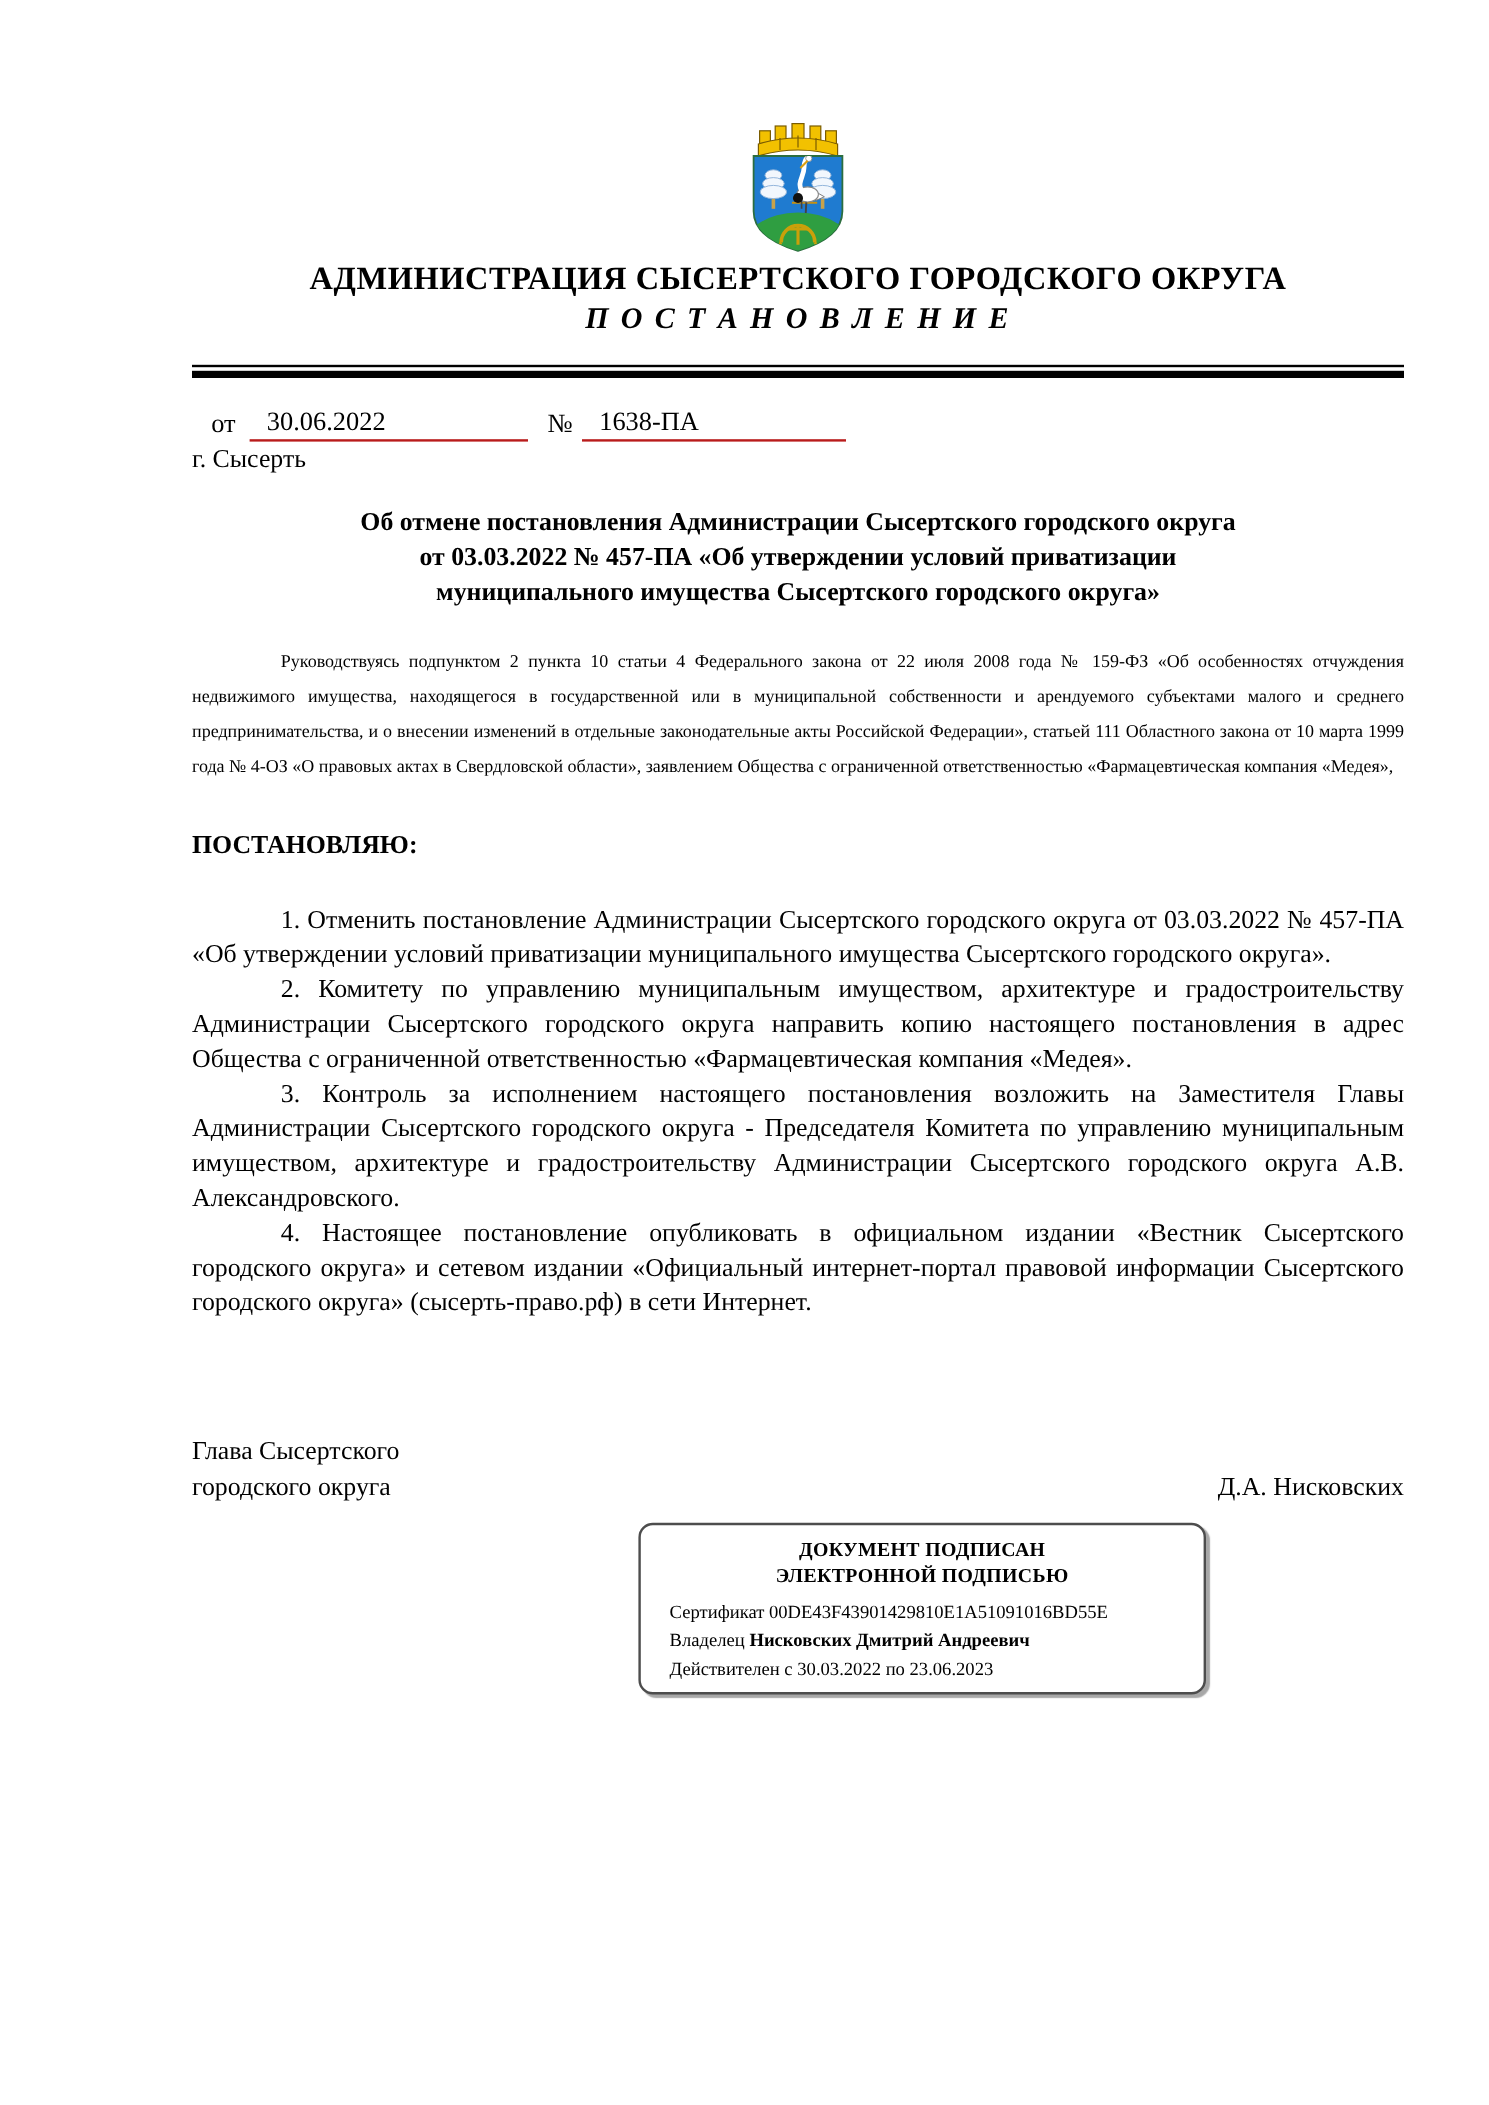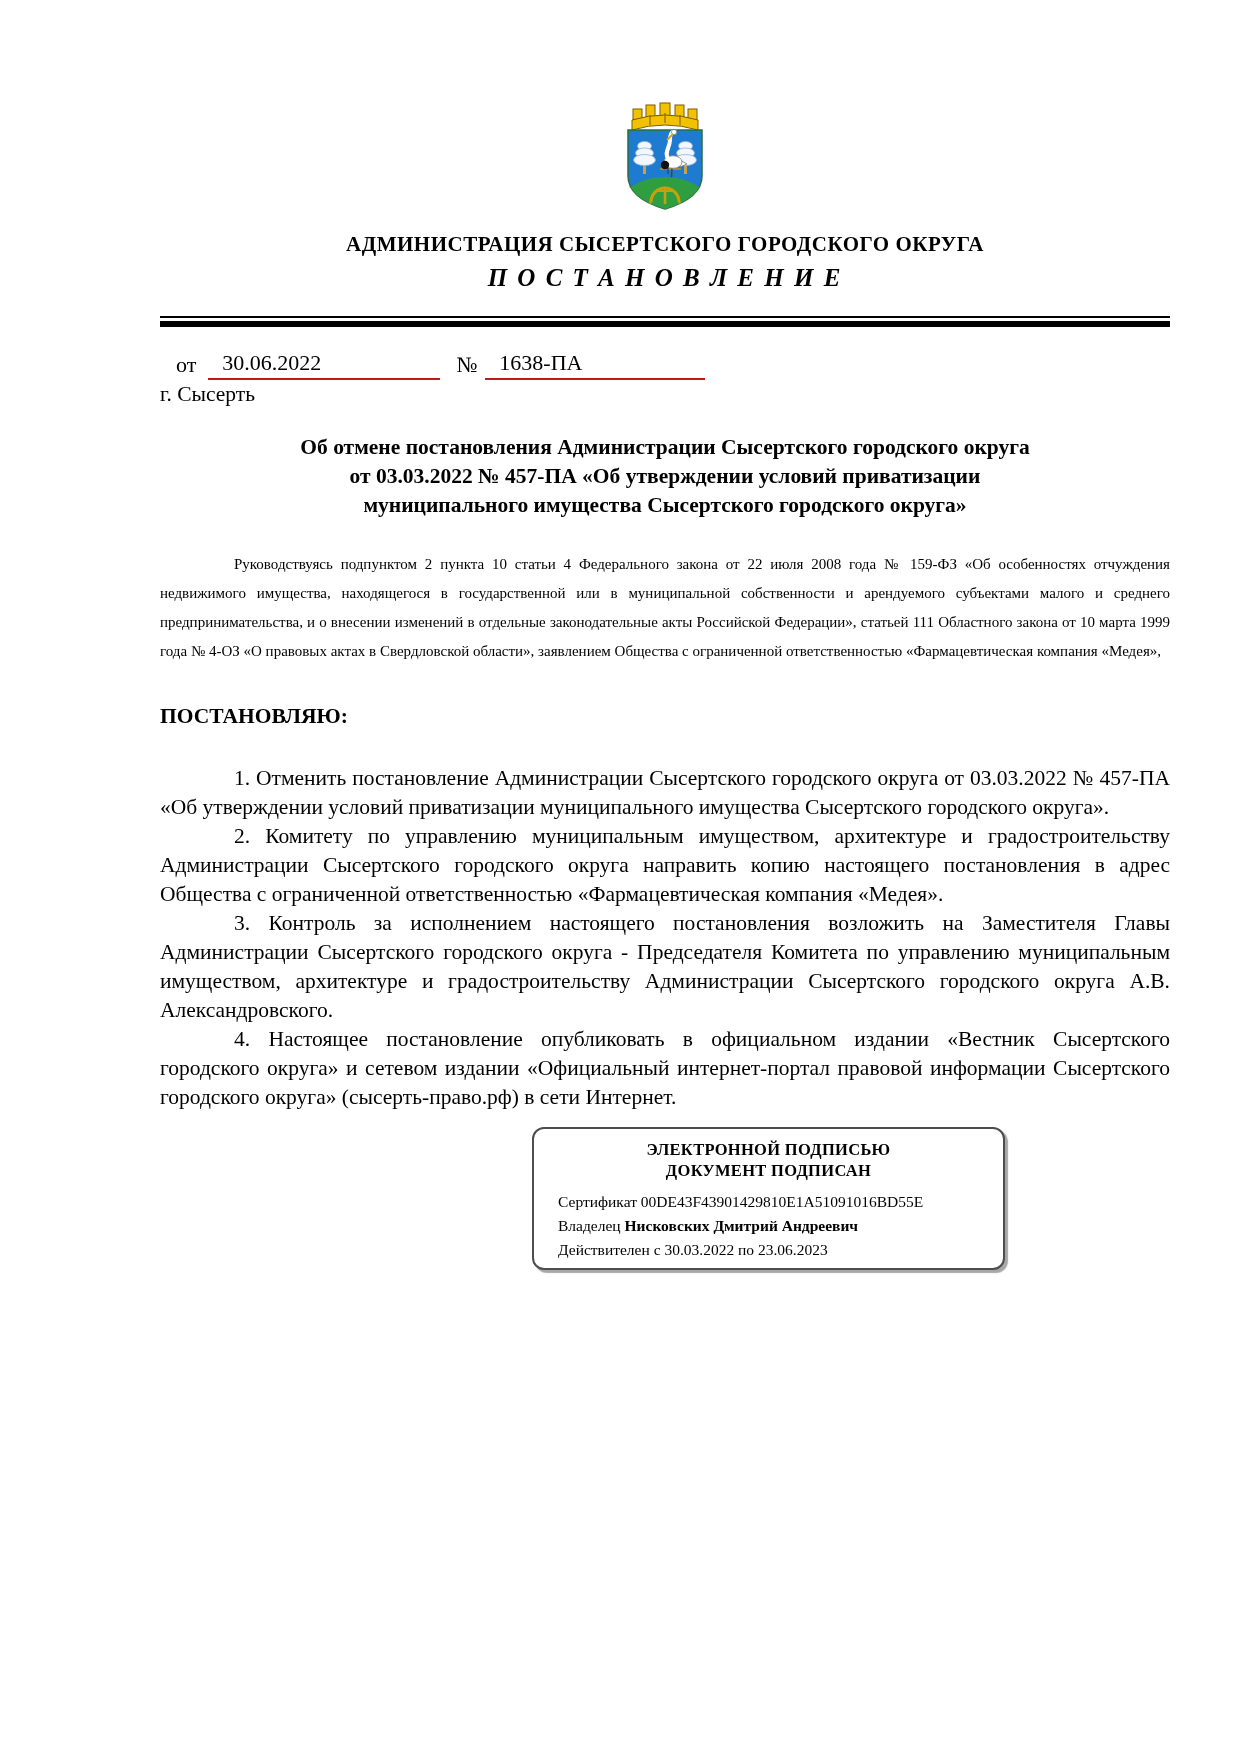--- a/index.html
+++ b/index.html
@@ -6,22 +6,22 @@
   body{
     width:1241px;height:1754px;position:relative;overflow:hidden;
     font-family:"Liberation Serif","DejaVu Serif",serif;
     color:#000;
   }
   .page{padding:0 71px 0 160px;}
   
   .crest{margin:88px auto 0 auto;width:82px;height:124px;display:block;}
   
   .org-title{
-    margin-top:16px;text-align:center;font-weight:bold;
-    font-size:21px;letter-spacing:0.5px;line-height:32px;white-space:nowrap;
+    margin-top:4px;text-align:center;font-weight:bold;
+    font-size:27px;letter-spacing:0.5px;line-height:32px;white-space:nowrap;
   }
   .doc-type{
     text-align:center;font-weight:bold;font-size:25px;line-height:36px;
     letter-spacing:0.08em;white-space:nowrap;font-style:italic;
   }
   .rule{
     margin-top:20px;height:3px;
     border-top:2.5px solid #000;border-bottom:6px solid #000;
   }
   
@@ -140,25 +140,32 @@
 
   <div class="resolve">ПОСТАНОВЛЯЮ:</div>
 
   <div class="items">
     <p>1. Отменить постановление Администрации Сысертского городского округа от 03.03.2022 № 457-ПА «Об утверждении условий приватизации муниципального имущества Сысертского городского округа».</p>
     <p>2. Комитету по управлению муниципальным имуществом, архитектуре и градостроительству Администрации Сысертского городского округа направить копию настоящего постановления в адрес Общества с ограниченной ответственностью «Фармацевтическая компания «Медея».</p>
     <p>3. Контроль за исполнением настоящего постановления возложить на Заместителя Главы Администрации Сысертского городского округа - Председателя Комитета по управлению муниципальным имуществом, архитектуре и градостроительству Администрации Сысертского городского округа А.В. Александровского.</p>
     <p>4. Настоящее постановление опубликовать в официальном издании «Вестник Сысертского городского округа» и сетевом издании «Официальный интернет-портал правовой информации Сысертского городского округа» (сысерть-право.рф) в сети Интернет.</p>
   </div>
 
+  <div class="sig-row">
+    <div class="sig-pos">
+      <div>Глава Сысертского</div>
+      <div>городского округа</div>
+    </div>
+    <div class="sig-name">Д.А. Нисковских</div>
+  </div>
 
   <div class="stamp">
     <div class="stamp-head">
+      <div>ДОКУМЕНТ ПОДПИСАН</div>
       <div>ЭЛЕКТРОННОЙ ПОДПИСЬЮ</div>
-      <div>ДОКУМЕНТ ПОДПИСАН</div>
     </div>
     <div class="stamp-body">
       <div>Сертификат 00DE43F43901429810E1A51091016BD55E</div>
       <div><span>Владелец </span><span class="bold">Нисковских Дмитрий Андреевич</span></div>
       <div>Действителен с 30.03.2022 по 23.06.2023</div>
     </div>
   </div>
 
 </div>
 

